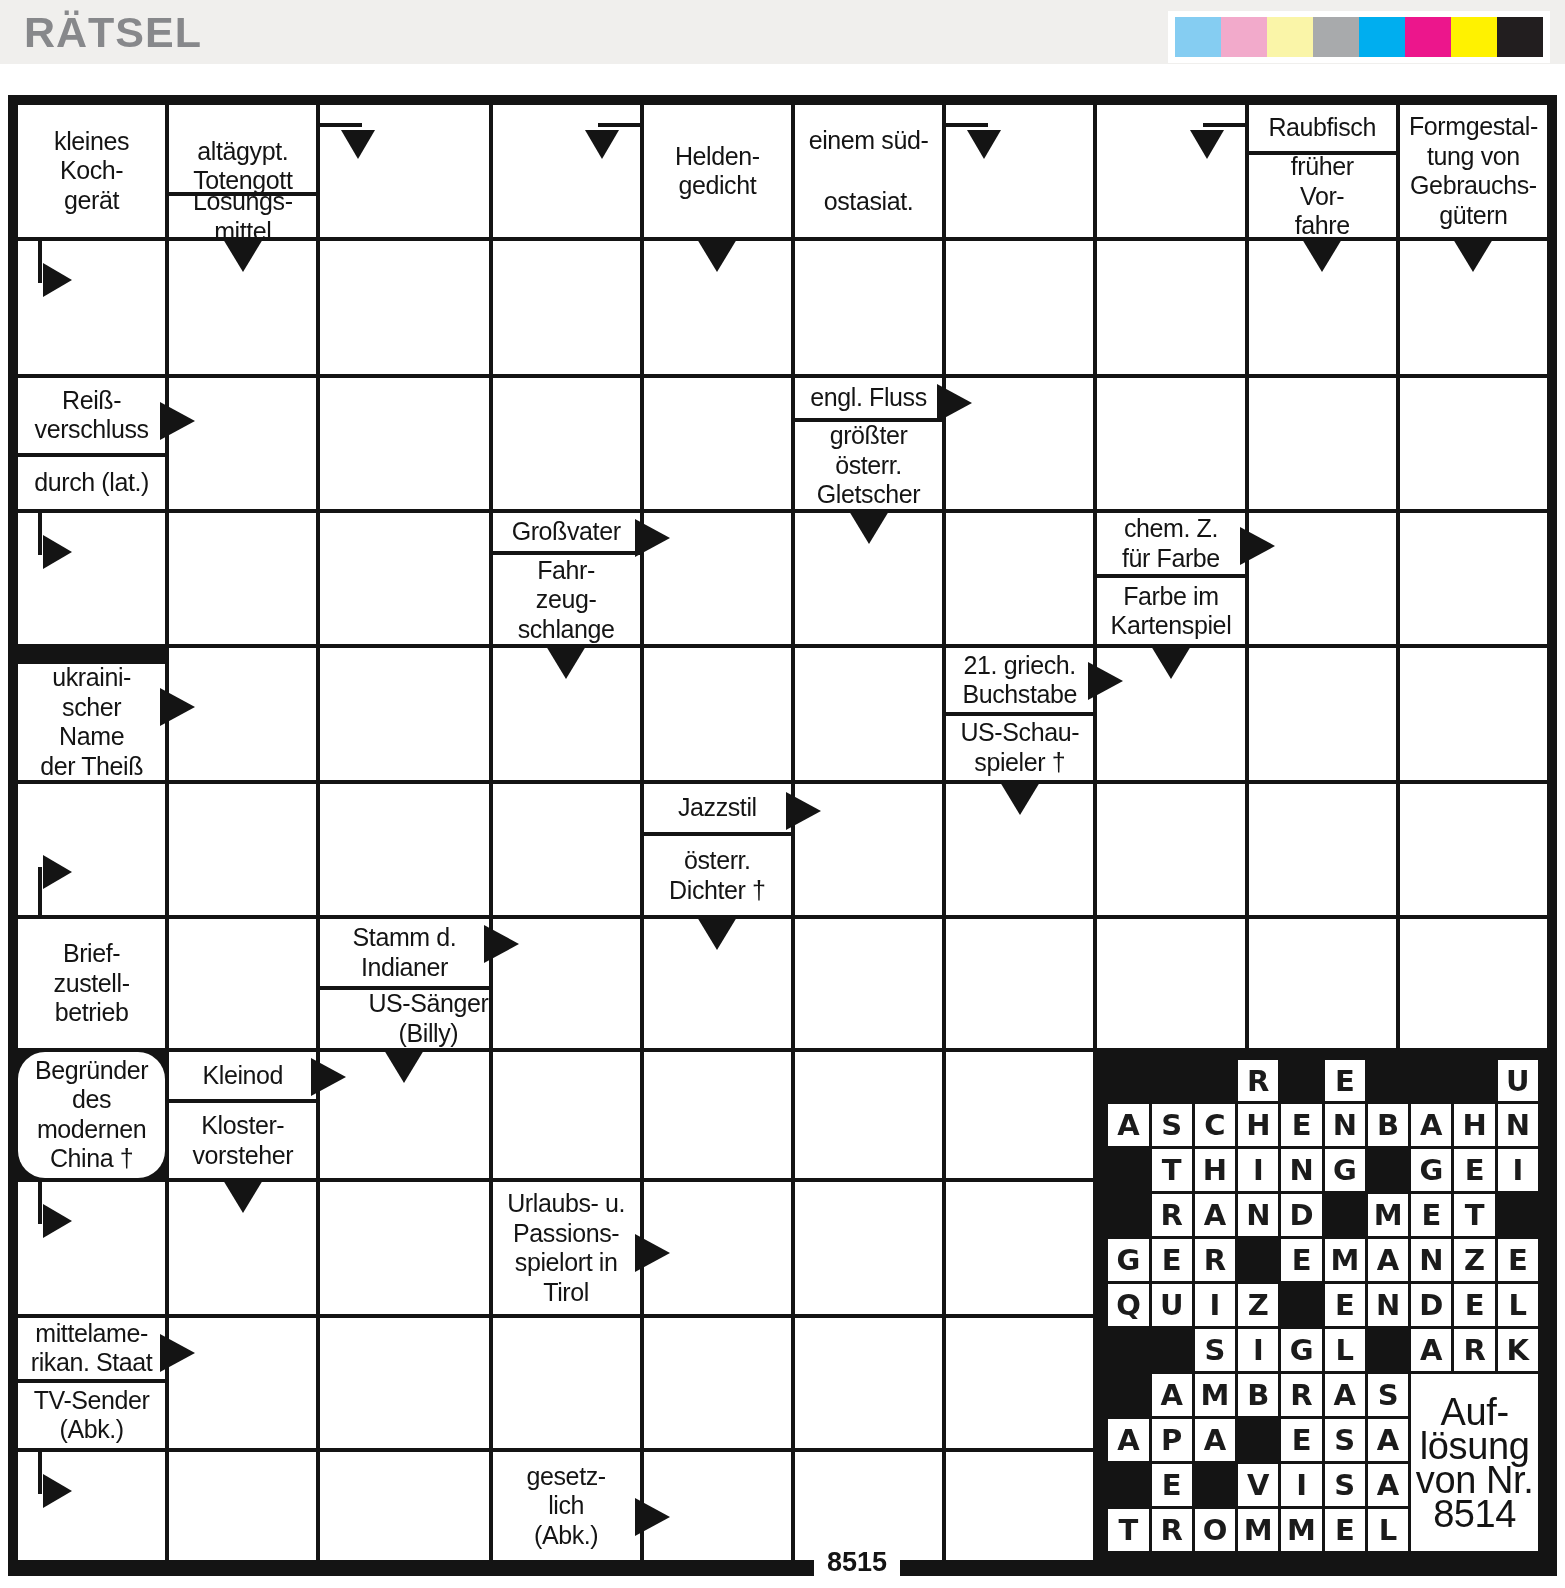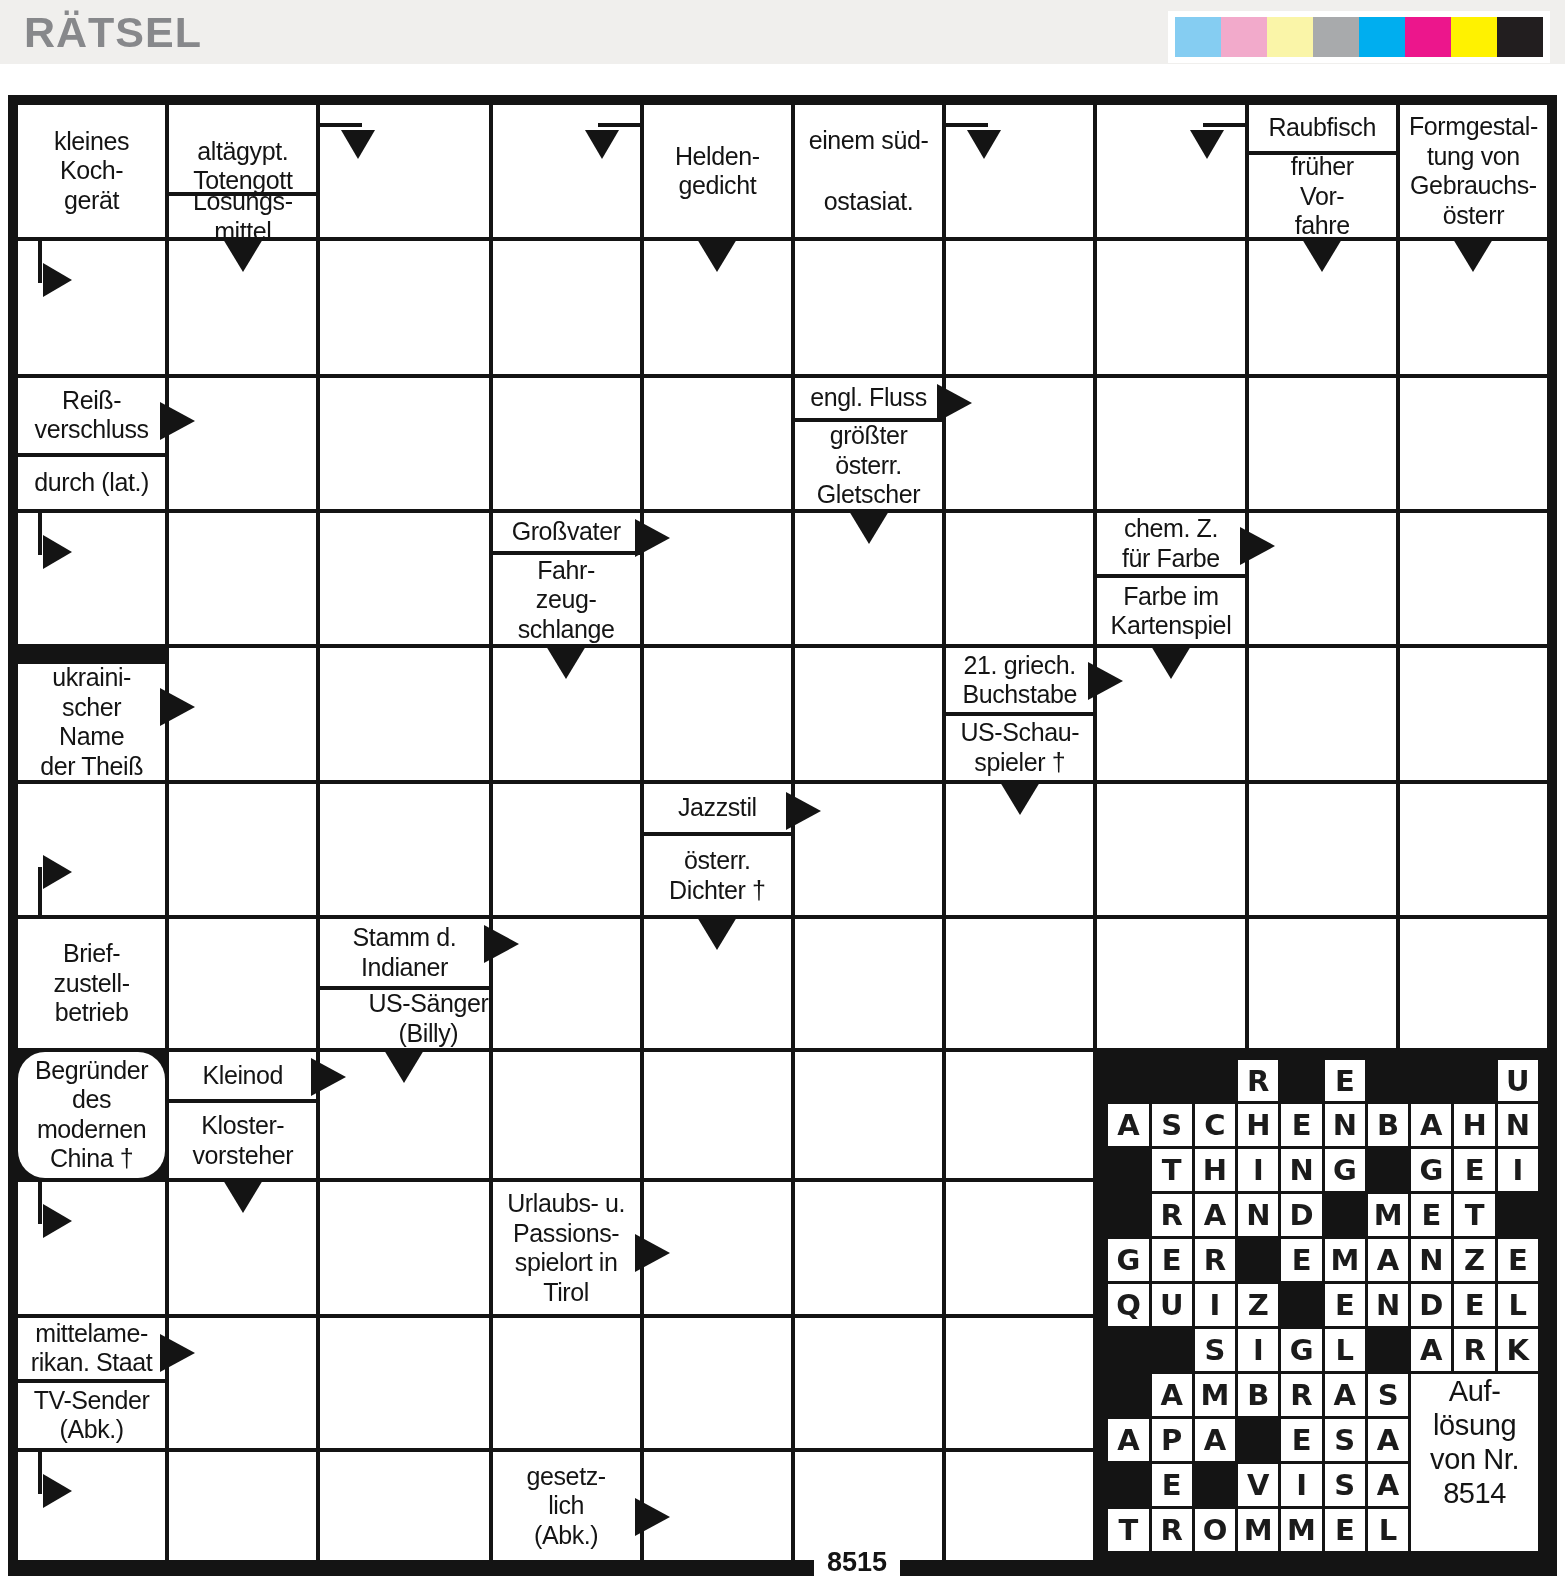--- a/index.html
+++ b/index.html
@@ -51,22 +51,22 @@
         border-top:17px solid transparent;border-bottom:17px solid transparent;border-left:29px solid #141414;}
 
   
   .solution{grid-area:8 / 8 / 12 / 11;background:#141414;display:grid;gap:3px;
             padding:8px 9px 9px 11px;box-sizing:border-box;
             grid-template-columns:repeat(10,1fr);grid-template-rows:repeat(11,1fr);}
   .scell{background:#ffffff;display:flex;align-items:center;justify-content:center;
          font-family:"DejaVu Sans","Liberation Sans",sans-serif;font-weight:bold;
          font-size:29px;color:#1b1b1b;}
   .snote{grid-area:8 / 8 / 12 / 11;background:#ffffff;display:flex;flex-direction:column;
-         align-items:center;justify-content:flex-start;text-align:center;
-         font-size:29px;line-height:34px;letter-spacing:-0.4px;}
+         align-items:center;justify-content:center;text-align:center;
+         font-size:38px;line-height:34px;letter-spacing:-0.4px;}
 
   
   .numtab{position:absolute;left:814px;top:1548px;width:86px;height:28px;background:#ffffff;
           display:flex;align-items:center;justify-content:center;
           font-size:27px;font-weight:bold;}
 </style>
 </head>
 <body>
 
 <div class="masthead">
@@ -135,21 +135,21 @@
         <div>früher</div>
         <div>Vor-</div>
         <div>fahre</div>
       </div>
     </div>
     <div class="cell clue" style="grid-area: 1 / 10;">
       <div class="sec" style="flex: 100 0 0px;">
         <div>Formgestal-</div>
         <div>tung von</div>
         <div>Gebrauchs-</div>
-        <div>österr</div>
+        <div>gütern</div>
       </div>
     </div>
     <div class="cell" style="grid-area: 2 / 1;">
       <div class="bendRT"></div>
     </div>
     <div class="cell" style="grid-area: 2 / 2;">
       <div class="arrD"></div>
     </div>
     <div class="cell" style="grid-area: 2 / 3;"></div>
     <div class="cell" style="grid-area: 2 / 4;"></div>

